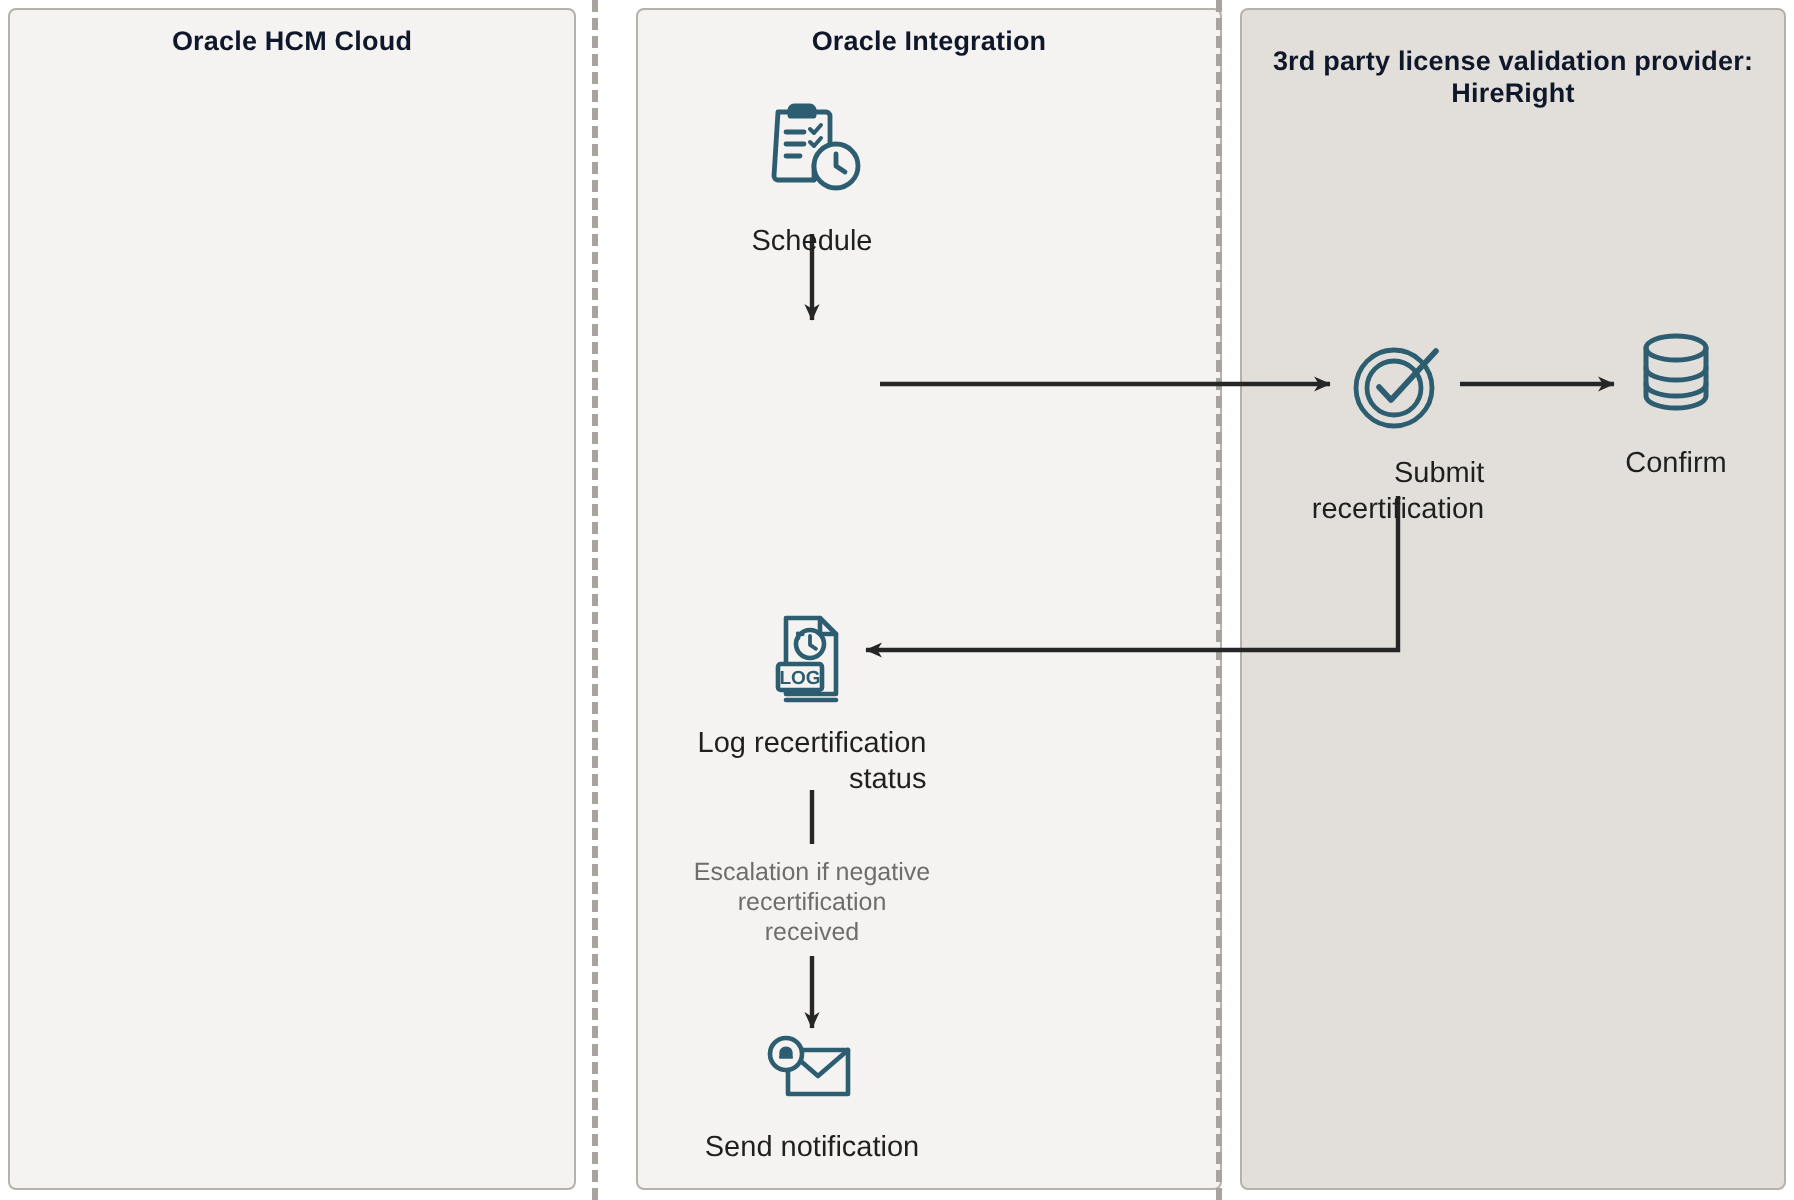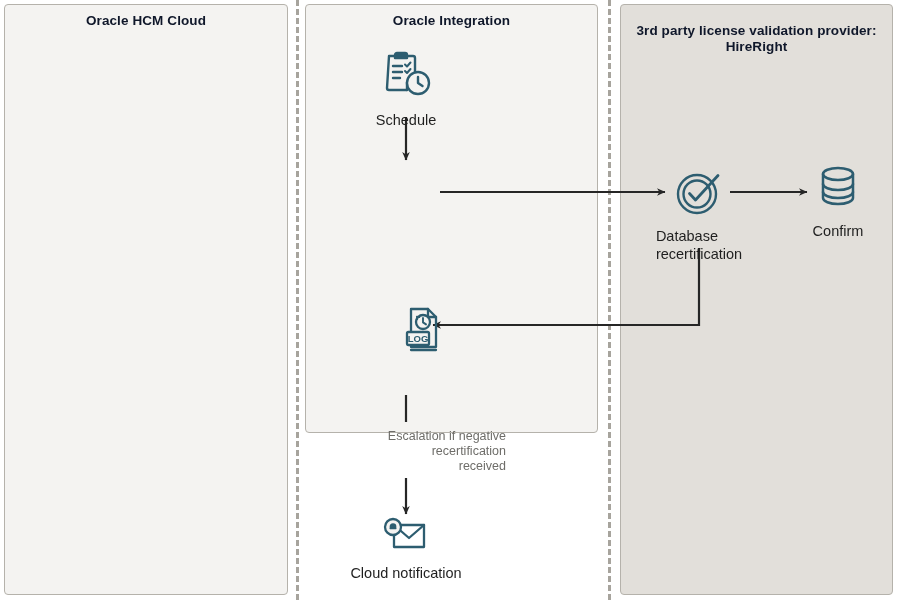--- a/index.html
+++ b/index.html
@@ -41,21 +41,21 @@
   .node {
     position: absolute;
     display: flex;
     flex-direction: column;
     align-items: center;
     width: 200px;
   }
   .node .icon { display: block; }
   .node .caption {
     margin-top: 5px;
-    text-align: left;
+    text-align: right;
     font-size: 14.5px;
     line-height: 18px;
     color: #1f1f1f;
     white-space: pre-line;
   }
   .note {
     position: absolute;
     width: 200px;
     text-align: center;
     font-size: 12.5px;
@@ -69,21 +69,21 @@
 </style>
 </head>
 <body>
 
 <div id="canvas">
 
   <div class="lane light" style="left:4px; top:4px; width:284px; height:591px;">
     <div class="lane-title" style="top:8px;">Oracle HCM Cloud</div>
   </div>
 
-  <div class="lane light" style="left:305px; top:4px; width:293px; height:429px;">
+  <div class="lane light" style="left:318px; top:4px; width:293px; height:591px;">
     <div class="lane-title" style="top:8px;">Oracle Integration</div>
   </div>
 
   <div class="lane shaded" style="left:620px; top:4px; width:273px; height:591px;">
     <div class="lane-title" style="top:18px;">3rd party license validation
 provider: HireRight</div>
   </div>
 
   <div class="divider" style="left:296px; top:0; height:600px;"></div>
   <div class="divider" style="left:608px; top:0; height:600px;"></div>
@@ -131,66 +131,68 @@
         <g fill="#f4f3f1" stroke="#2d5d70" stroke-width="2.4" stroke-linecap="round" stroke-linejoin="round">
           <circle cx="39" cy="35" r="11"></circle>
           <path d="M39,29 v6 l4.5,3" fill="none"></path>
         </g>
       </svg>
     </span>
     <span class="caption">Schedule</span>
   </div>
 
 
-  <div class="node" style="left:324px; top:305px;">
+  <div class="node" style="left:306px; top:305px;">
     <span class="icon">
       <svg width="46" height="48" viewBox="0 0 46 48" xmlns="http://www.w3.org/2000/svg">
         <g fill="none" stroke="#2d5d70" stroke-width="2.3" stroke-linecap="round" stroke-linejoin="round">
           <path d="M10,4 h17 l8,8 v30 h-25 z"></path>
           <path d="M27,4 v8 h8"></path>
           <path d="M10,45 h25"></path>
           <circle cx="22" cy="17" r="7"></circle>
           <path d="M22,13 v4.4 l3,2" stroke-width="1.9"></path>
           <path d="M18.4,12.2 l-2.6,-0.6 l0.5,2.6" stroke-width="1.7"></path>
           <rect x="6" y="27" width="22" height="13" rx="1.4" fill="#f4f3f1"></rect>
         </g>
         <text x="17" y="37" font-family="Liberation Sans, sans-serif" font-size="9.5" font-weight="bold" fill="#2d5d70" text-anchor="middle">LOG</text>
       </svg>
     </span>
-  </div>
-
-  <div class="note" style="left:306px; top:429px;text-align:right;">Escalation if negative
+    <span class="caption">Log recertification
+status</span>
+  </div>
+
+  <div class="note" style="left:306px; top:429px;">Escalation if negative
 recertification
 received</div>
 
   <div class="node" style="left:306px; top:517px;">
     <span class="icon">
       <svg width="48" height="38" viewBox="0 0 48 38" xmlns="http://www.w3.org/2000/svg">
         <g fill="none" stroke="#2d5d70" stroke-width="2.3" stroke-linecap="round" stroke-linejoin="round">
           <rect x="12" y="8" width="30" height="22"></rect>
           <path d="M12,8 L27,21 L42,8"></path>
           <circle cx="11" cy="10" r="8" fill="#f4f3f1"></circle>
           <path d="M8.2,11.6 h5.6 M11,7 c1.8,0 2.6,1.2 2.6,2.4 v2.2 h-5.2 v-2.2 c0,-1.2 0.8,-2.4 2.6,-2.4 z" fill="#2d5d70" stroke-width="1.5"></path>
         </g>
       </svg>
     </span>
-    <span class="caption">Cloud notification</span>
+    <span class="caption">Send notification</span>
   </div>
 
   <div class="node" style="left:599px; top:168px; width:200px;">
     <span class="icon">
       <svg width="52" height="50" viewBox="0 0 52 50" xmlns="http://www.w3.org/2000/svg">
         <g fill="none" stroke="#2d5d70" stroke-width="2.4" stroke-linecap="round" stroke-linejoin="round">
           <circle cx="24" cy="26" r="19"></circle>
           <circle cx="24" cy="26" r="13.5"></circle>
           <path d="M16.5,25.5 L22.5,32 L45,7.5" stroke-width="2.8"></path>
         </g>
       </svg>
     </span>
-    <span class="caption">Database
+    <span class="caption">Submit
 recertification</span>
   </div>
 
   <div class="node" style="left:738px; top:163px; width:200px;">
     <span class="icon">
       <svg width="46" height="50" viewBox="0 0 46 50" xmlns="http://www.w3.org/2000/svg">
         <g fill="none" stroke="#2d5d70" stroke-width="2.5" stroke-linecap="round" stroke-linejoin="round">
           <ellipse cx="23" cy="11" rx="15" ry="6"></ellipse>
           <path d="M8,11 v24 c0,3.3 6.7,6 15,6 s15,-2.7 15,-6 v-24"></path>
           <path d="M8,21 c0,3.3 6.7,6 15,6 s15,-2.7 15,-6"></path>

